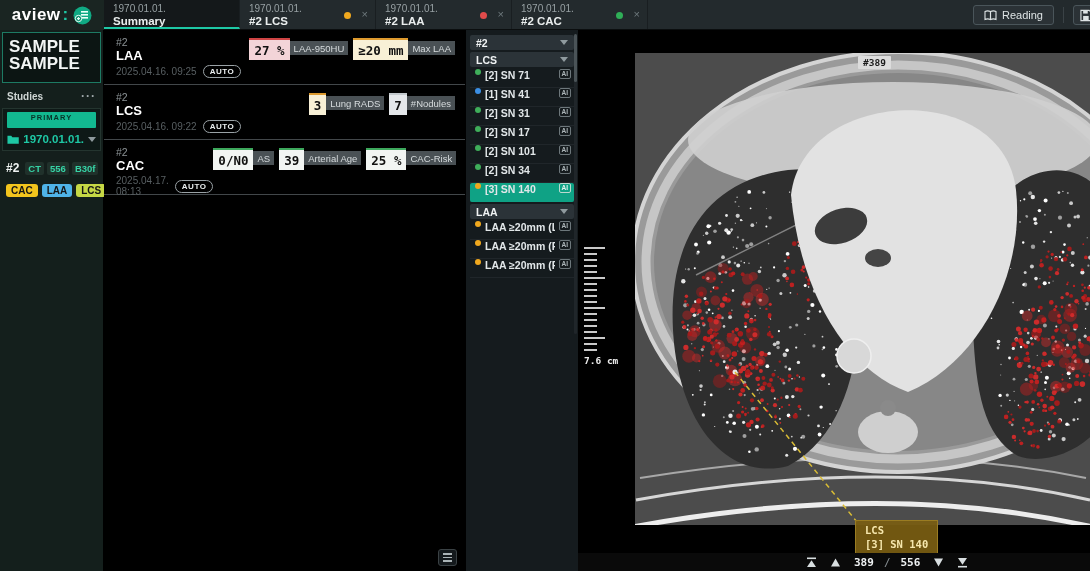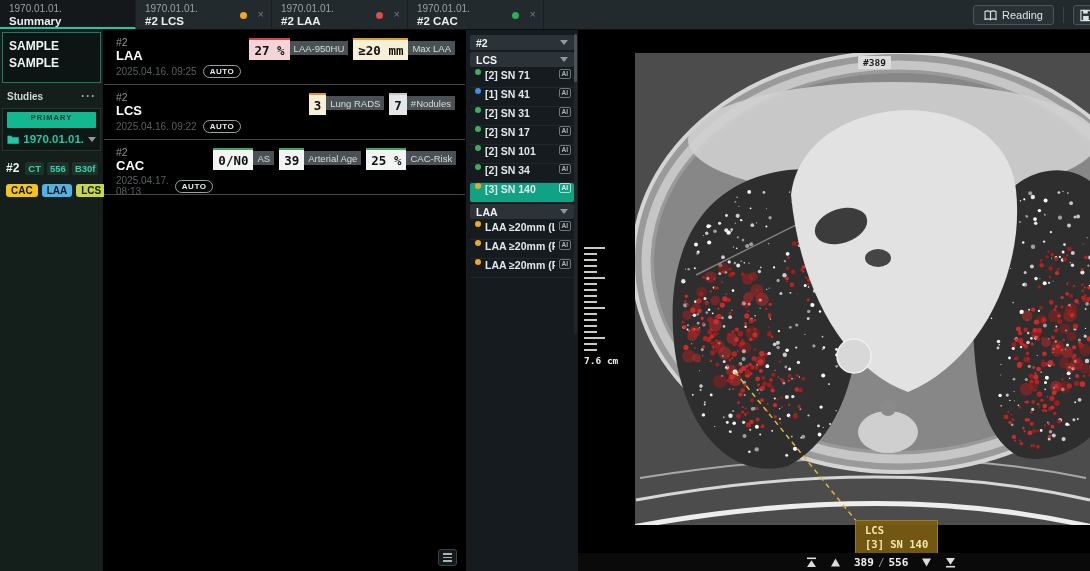--- a/index.html
+++ b/index.html
@@ -17,21 +17,21 @@
   .tab-label{font-size:11.5px;font-weight:bold;color:#eaeeee;line-height:13px;}
   .tab-dot{position:absolute;right:24px;top:12px;width:7px;height:7px;border-radius:50%;}
   .tab-close{position:absolute;right:7px;top:7px;font-size:11px;color:#6f7a7e;line-height:14px;}
   #topbar-right{position:absolute;right:0;top:0;height:30px;display:flex;align-items:center;gap:9px;}
   #reading-btn{display:flex;align-items:center;gap:5px;height:20px;padding:0 10px;background:#2b3236;border:1px solid #4a555a;border-radius:3px;color:#dde3e4;font-size:11px;font-family:"Liberation Sans",sans-serif;}
   .tb-sep{width:1px;height:16px;background:#3a4246;}
   #save-btn{width:26px;height:20px;background:#2b3236;border:1px solid #4a555a;border-radius:3px;display:flex;align-items:center;justify-content:center;margin-right:-9px;}
   
   #sidebar{position:absolute;left:0;top:30px;width:104px;bottom:0;background:#141f1c;border-right:1px solid #000;box-sizing:border-box;}
   #patient-box{margin:2px;border:1px solid #1d7a63;background:#0c1513;padding:5px 6px 10px 6px;}
-  .patient-line{font-size:12px;font-weight:bold;color:#f2f5f4;line-height:17px;}
+  .patient-line{font-size:17px;font-weight:bold;color:#f2f5f4;line-height:17px;}
   #studies-row{display:flex;align-items:center;justify-content:space-between;padding:4px 7px 3px 7px;}
   #studies-row .sl{font-size:10px;font-weight:bold;color:#cfd6d4;}
   #studies-row .dots{color:#9fa8ab;font-size:12px;font-weight:bold;letter-spacing:1px;}
   #study-box{margin:2px 2px 0 2px;border:1px solid #24352f;background:#0e1917;padding:3px 4px 5px 4px;}
   #primary-bar{height:16px;background:#12b890;border-radius:1px;color:#083328;font-size:7.5px;font-weight:bold;letter-spacing:1px;text-align:center;line-height:11px;}
   #study-row{display:flex;align-items:center;gap:4px;margin-top:5px;}
   #study-date{font-size:11.5px;font-weight:bold;color:#1ec8a5;flex:1;}
   .chev{width:0;height:0;border-left:4px solid transparent;border-right:4px solid transparent;border-top:5px solid #8f9a9e;}
   #series-row{display:flex;align-items:center;gap:3px;padding:10px 4px 0 6px;}
   #series-id{font-size:12px;font-weight:bold;color:#eef2f1;margin-right:3px;}
@@ -72,29 +72,42 @@
   #ct-svg{position:absolute;left:0;top:0;}
   #slice-chip{position:absolute;left:280px;top:26px;background:#dcdcdc;color:#1b1b1b;font-family:"DejaVu Sans Mono",monospace;font-size:9.5px;font-weight:bold;padding:1px 5px;border-radius:1px;}
   #ruler{position:absolute;left:6px;top:217px;}
   .tick{height:2px;background:#c9c9c9;margin-bottom:4px;width:13px;}
   .tick.long{width:21px;}
   #ruler-label{font-family:"DejaVu Sans Mono",monospace;font-size:9.5px;font-weight:bold;color:#ececec;margin-top:2px;white-space:nowrap;}
   #annotation{position:absolute;left:277px;top:490px;background:rgba(122,94,18,.93);border:1px solid #9a7c22;padding:2px 9px 3px 9px;color:#f6e7ad;font-family:"DejaVu Sans Mono",monospace;font-size:10.5px;font-weight:bold;line-height:14px;white-space:nowrap;}
   #viewer-nav{position:absolute;left:0;right:0;bottom:0;height:18px;background:#0a0a0a;}
   #nav-group{position:absolute;left:228px;top:1px;display:flex;align-items:center;gap:13px;height:16px;}
   .nav-btn{display:flex;align-items:center;justify-content:center;}
-  #nav-count{display:flex;align-items:center;gap:4px;font-family:"DejaVu Sans Mono",monospace;font-size:11px;font-weight:bold;color:#eef1f2;}
+  #nav-count{display:flex;align-items:center;gap:10px;font-family:"DejaVu Sans Mono",monospace;font-size:11px;font-weight:bold;color:#eef1f2;}
   #nav-count .sep{color:#8b9295;font-weight:normal;}
 </style>
 </head>
 <body>
 
 <div id="app">
 
   <header id="topbar">
+    <div id="logo">
+      <span class="lt">aview</span>
+      <span class="lc">:</span>
+      <svg width="19" height="19" viewBox="0 0 19 19">
+        <circle cx="9.5" cy="9.5" r="9" fill="#10aa84"></circle>
+        <rect x="8" y="5" width="7" height="1.6" fill="#eafff8"></rect>
+        <rect x="8" y="8" width="7" height="1.6" fill="#eafff8"></rect>
+        <rect x="8" y="11" width="7" height="1.6" fill="#eafff8"></rect>
+        <circle cx="5.5" cy="12.5" r="3.2" fill="#0c8d6d" stroke="#eafff8" stroke-width="1"></circle>
+        <rect x="4" y="12" width="3" height="1.2" fill="#eafff8"></rect>
+        <rect x="4.9" y="11.1" width="1.2" height="3" fill="#eafff8"></rect>
+      </svg>
+    </div>
     <div id="tabs">
         <div class="tab active">
           <div class="tab-date">1970.01.01.</div>
           <div class="tab-label">Summary</div>
         </div>
         <div class="tab">
           <div class="tab-date">1970.01.01.</div>
           <div class="tab-label">#2 LCS</div>
           <span class="tab-dot" style="background: rgb(240, 168, 30);"></span>
           <span class="tab-close">×</span>

